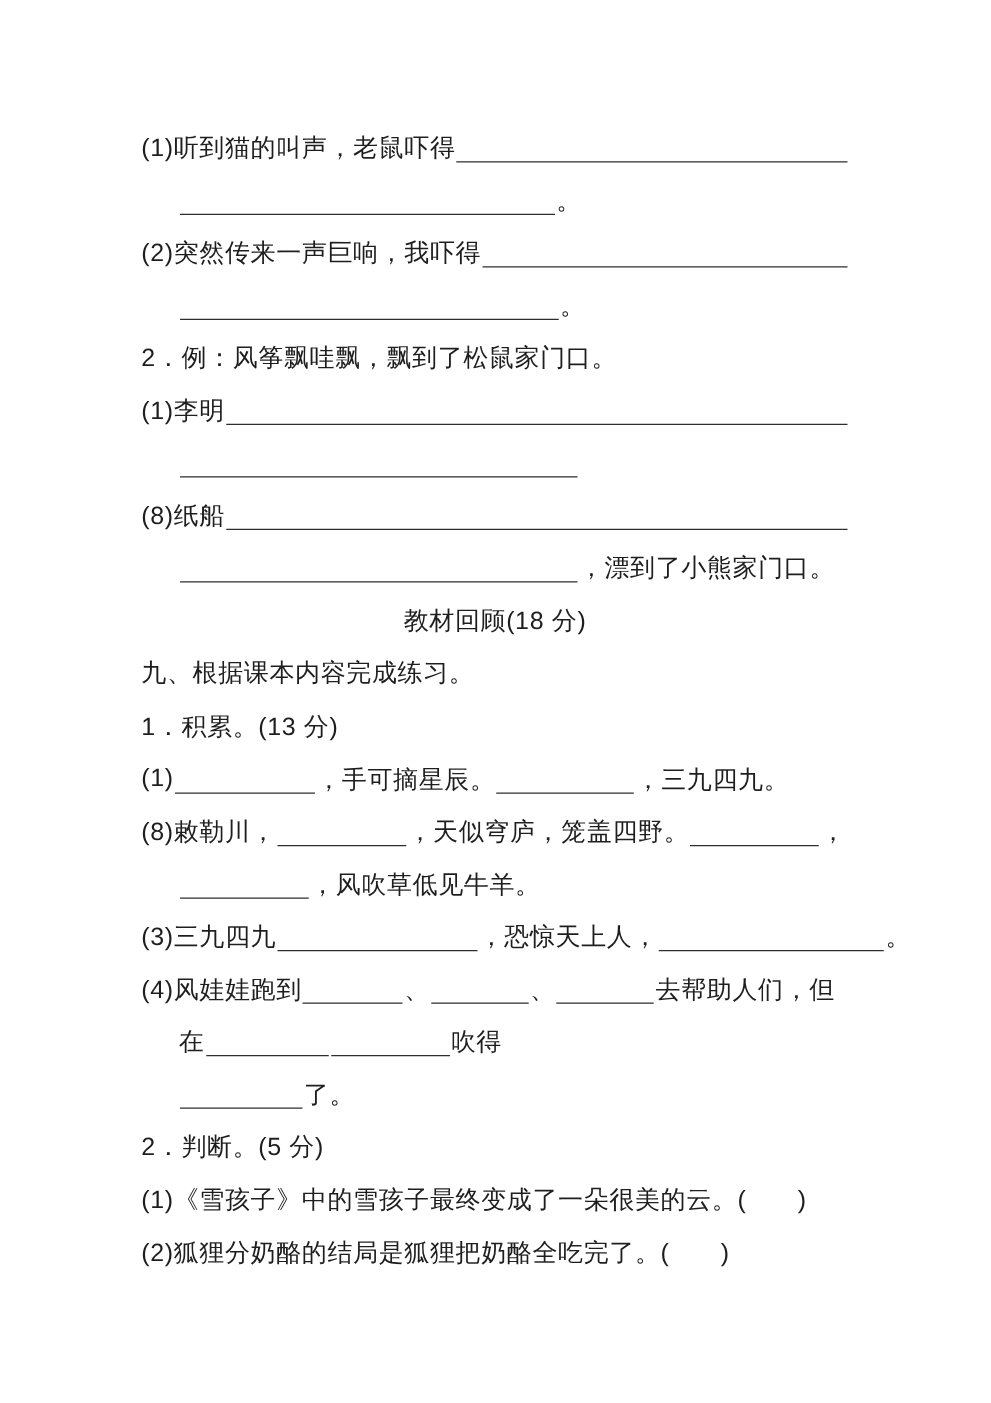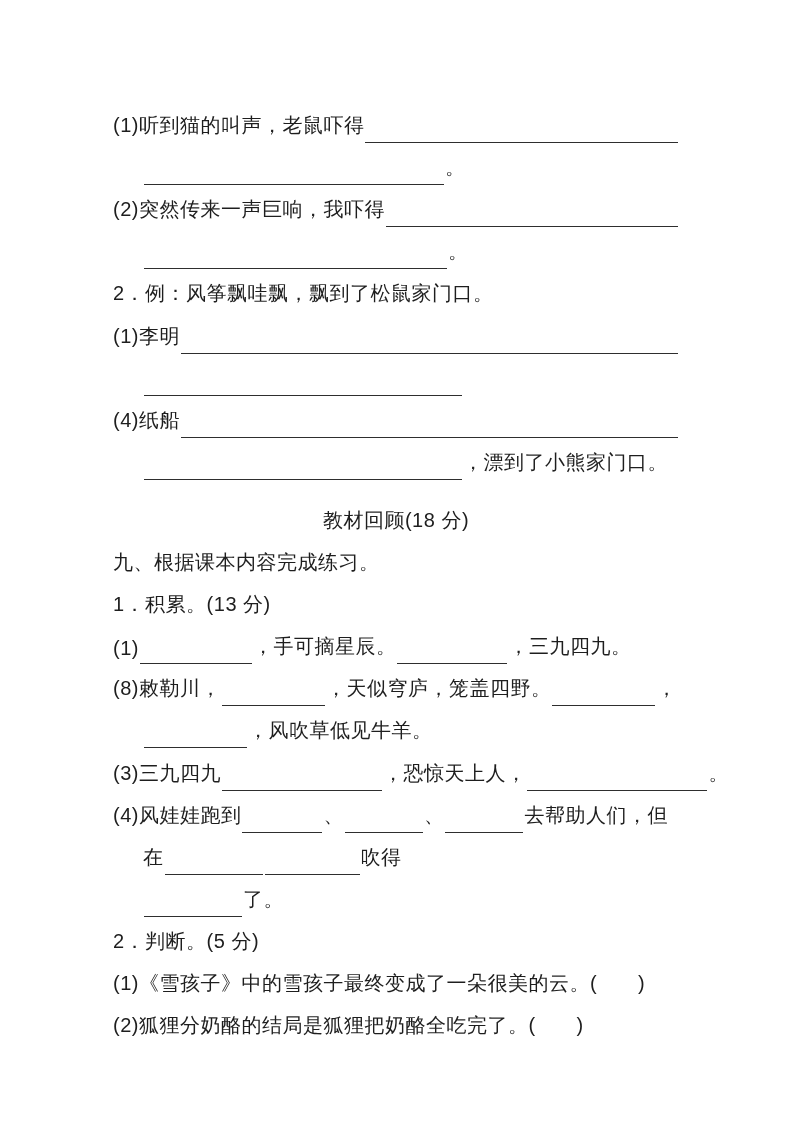--- a/index.html
+++ b/index.html
@@ -18,28 +18,28 @@
     overflow: hidden;
   }
   .content {
     position: absolute;
     left: 113px;
     top: 97px;
     width: 566px;
   }
   .line {
     display: flex;
-    align-items: flex-end;
+    align-items: center;
     height: 42.1px;
     font-size: 20px;
     letter-spacing: 0.5px;
     white-space: pre;
   }
   .line.indent { padding-left: 30px; }
-  .line.center { justify-content: center; margin-top: 16px; }
+  .line.center { justify-content: center; }
   .line.bold { font-weight: 400; }
   .seg {
     flex: 0 0 auto;
     white-space: pre;
   }
   .blank {
     display: inline-block;
     flex: 0 0 auto;
     height: 14px;
     border-bottom: 1.6px solid var(--blank-color, #2e2e2e);
@@ -54,21 +54,21 @@
 
 <div class="page">
   <div class="content">
       <div class="line"><span class="seg">(1)听到猫的叫声，老鼠吓得</span><span class="blank fill"></span></div>
       <div class="line indent"><span class="blank" style="width: 300px;"></span><span class="seg">。</span></div>
       <div class="line"><span class="seg">(2)突然传来一声巨响，我吓得</span><span class="blank fill"></span></div>
       <div class="line indent"><span class="blank" style="width: 303px;"></span><span class="seg">。</span></div>
       <div class="line"><span class="seg">2．例：风筝飘哇飘，飘到了松鼠家门口。</span></div>
       <div class="line"><span class="seg">(1)李明</span><span class="blank fill"></span></div>
       <div class="line indent"><span class="blank" style="width: 318px;"></span></div>
-      <div class="line"><span class="seg">(4)纸船</span><span class="blank fill"></span></div>
+      <div class="line"><span class="seg">(8)纸船</span><span class="blank fill"></span></div>
       <div class="line indent"><span class="blank" style="width: 318px;"></span><span class="seg">，漂到了小熊家门口。</span></div>
       <div class="line center"><span class="seg">教材回顾(18 分)</span></div>
       <div class="line bold"><span class="seg">九、根据课本内容完成练习。</span></div>
       <div class="line"><span class="seg">1．积累。(13 分)</span></div>
       <div class="line"><span class="seg">(1)</span><span class="blank" style="width: 112px;"></span><span class="seg">，手可摘星辰。</span><span class="blank" style="width: 110px;"></span><span class="seg">，三九四九。</span></div>
       <div class="line"><span class="seg">(8)敕勒川，</span><span class="blank" style="width: 103px;"></span><span class="seg">，天似穹庐，笼盖四野。</span><span class="blank" style="width: 103px;"></span><span class="seg">，</span></div>
       <div class="line indent"><span class="blank" style="width: 103px;"></span><span class="seg">，风吹草低见牛羊。</span></div>
       <div class="line"><span class="seg">(3)三九四九</span><span class="blank" style="width: 160px;"></span><span class="seg">，恐惊天上人，</span><span class="blank" style="width: 180px;"></span><span class="seg">。</span></div>
       <div class="line"><span class="seg">(4)风娃娃跑到</span><span class="blank" style="width: 80px;"></span><span class="seg">、</span><span class="blank" style="width: 78px;"></span><span class="seg">、</span><span class="blank" style="width: 78px;"></span><span class="seg">去帮助人们，但</span></div>
       <div class="line indent"><span class="seg">在</span><span class="blank" style="width: 98px;"></span><span class="blank" style="width: 95px;"></span><span class="seg">吹得</span></div>

